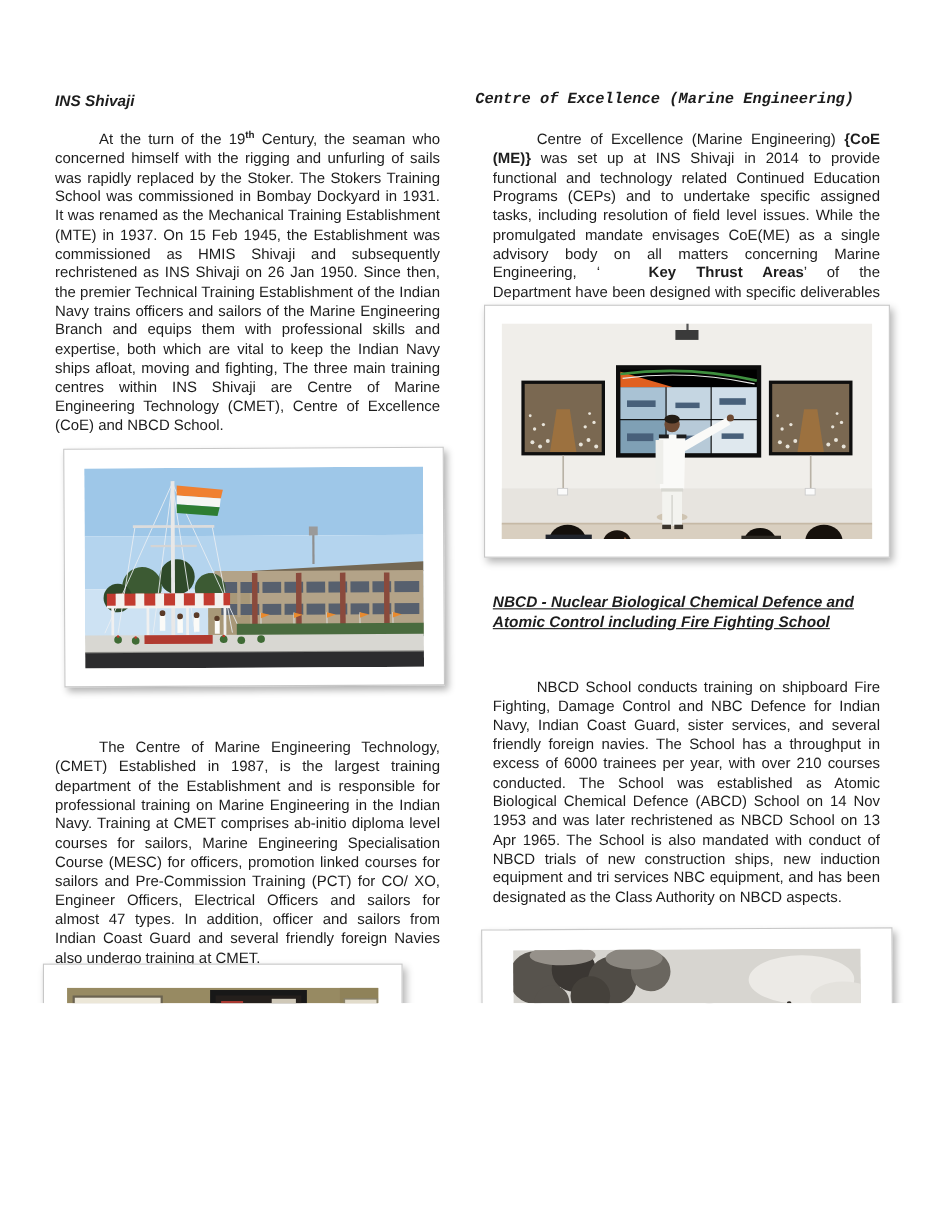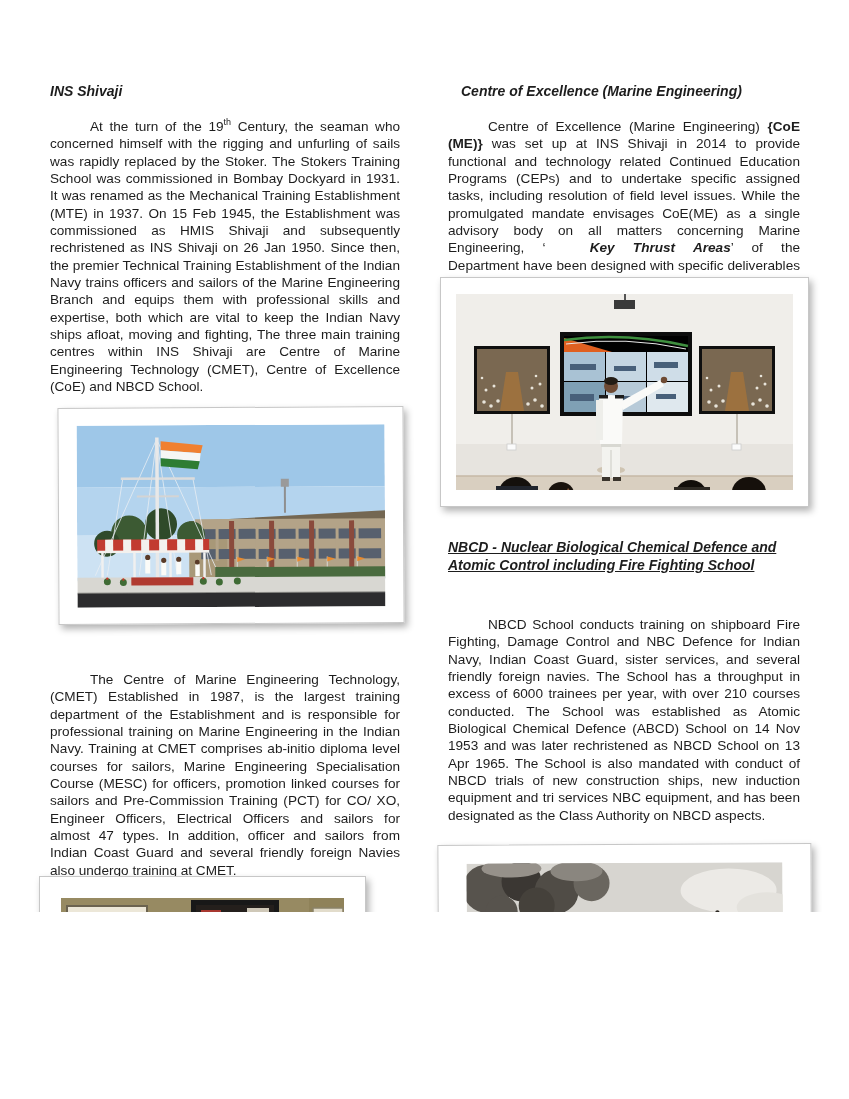--- a/index.html
+++ b/index.html
@@ -4,22 +4,22 @@
 <style>
   html,body{margin:0;padding:0;background:#ffffff;}
   .page{position:relative;width:849px;height:912px;background:#ffffff;overflow:hidden;
         font-family:"Liberation Sans", sans-serif;color:#1d1d1d;}
   .heading{position:absolute;font-weight:bold;font-style:italic;font-size:14px;line-height:17.5px;}
   .heading .hline{display:block;}
   .para{position:absolute;font-size:13.6px;line-height:17.35px;text-align:justify;text-indent:40px;margin:0;}
   .run-n{}
   .run-i{}
   .run-b{font-weight:bold;}
-  .run-bi{font-weight:bold;font-style:italic;margin-left:44px;}
-  .run-sup{vertical-align:super;font-size:9px;line-height:0;}
+  .run-bi{font-weight:bold;margin-left:44px;}
+  .run-sup{vertical-align:super;font-size:9px;line-height:0;font-weight:bold;}
   .photo-frame{position:absolute;background:#ffffff;border:1px solid #c7c7c7;
                box-shadow:3px 4px 7px rgba(0,0,0,0.30);
                display:flex;align-items:center;justify-content:center;}
   .photo-frame svg{display:block;}
 </style>
 </head>
 <body>
 
 <div class="page">
 
@@ -235,21 +235,21 @@
       <circle cx="122" cy="136" r="4.5" fill="#8a5c3e"></circle>
       <circle cx="174" cy="98" r="14" fill="#1c140c"></circle>
       <path d="M184,92 a14,14 0 0 1 2,12 l-8,2 z" fill="#7a5136"></path>
 
       <path d="M42,134 Q76,116 114,138 L118,167 L38,167 Z" fill="#5d89bb"></path>
       <circle cx="76" cy="114" r="16" fill="#191007"></circle>
       <rect x="68" y="128" width="16" height="8" fill="#191007"></rect>
     </svg>
   </div>
 
-  <div class="heading" style="left:461px;top:83px;width:352px;">
+  <div class="heading" style="left:432px;top:83px;width:352px;font-family:Liberation Mono, monospace;">
     <span class="hline">Centre of Excellence (Marine Engineering)</span>
   </div>
 
   <p class="para" style="left:448px;top:118px;width:352px;"><span class="run-i">Centre of Excellence</span><span class="run-n"> (Marine Engineering) </span><span class="run-b">{CoE (ME)}</span><span class="run-n"> was set up at INS Shivaji in 2014 to provide functional and technology related Continued Education Programs (CEPs) and to undertake specific assigned tasks, including resolution of field level issues. While the promulgated mandate envisages CoE(ME) as a single advisory body on all matters concerning Marine Engineering, ‘</span><span class="run-bi">Key Thrust Areas</span><span class="run-n">’ of the Department have been designed with specific deliverables for the future.</span></p>
 
   <div class="photo-frame" style="left:440px;top:277px;width:367px;height:228px;">
     <svg width="337" height="196" viewBox="0 0 337 196">
       <rect x="0" y="0" width="337" height="196" fill="#f0eeea"></rect>
       <rect x="0" y="150" width="337" height="46" fill="#e7e4df"></rect>
       <rect x="0" y="182" width="337" height="14" fill="#d9cfc0"></rect>

